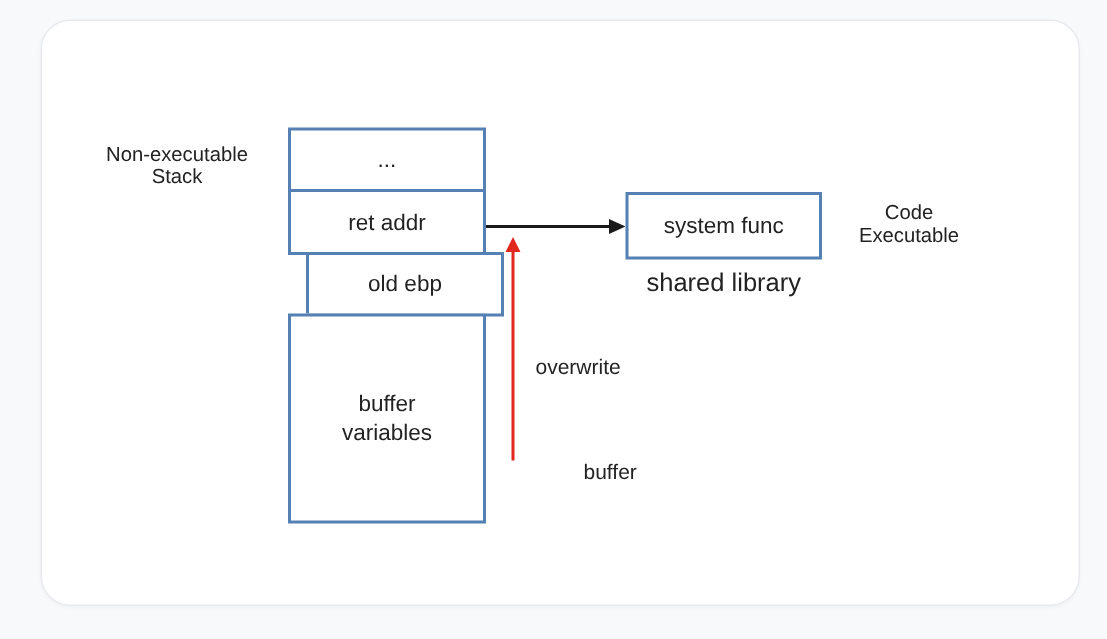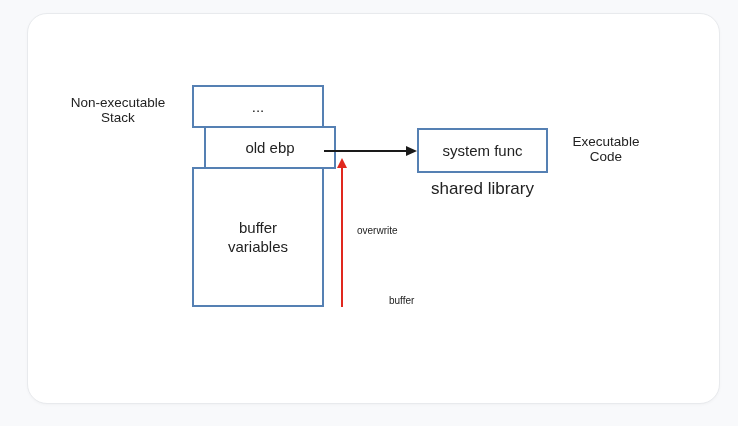--- a/index.html
+++ b/index.html
@@ -120,59 +120,63 @@
     position: absolute;
     left: 336.6px; top: 158px;
     width: 0; height: 0;
     border-bottom: 10px solid var(--arrow-red);
     border-left: 5.6px solid transparent;
     border-right: 5.6px solid transparent;
   }
 
   .small-label {
     position: absolute;
-    font-size: 10px;
+    font-size: 14px;
     color: var(--text);
+    margin-top: 11px;
   }
   .overwrite-label { left: 357px; top: 225px; }
   .buffer-label    { left: 357px; top: 295px; padding-left: 32px; }
 </style>
 </head>
 <body>
 
 <div class="stage">
   <div class="card"></div>
 
   <div class="side-label stack-label">
     <div>Non-executable</div>
     <div>Stack</div>
   </div>
 
   <div class="stack">
     <div class="cell cell-ellipsis">
       <span>...</span>
     </div>
+    <div class="cell cell-ret">
+      <span>ret addr</span>
+    </div>
     <div class="cell cell-ebp">
       <span>old ebp</span>
     </div>
     <div class="cell cell-local">
       <span>buffer variables</span>
     </div>
   </div>
 
   <div class="call-arrow-line"></div>
   <div class="call-arrow-head"></div>
 
   <div class="sys-box">
     <span>system func</span>
   </div>
   <div class="sys-caption">shared library</div>
 
   <div class="side-label exec-label">
+    <div>Code</div>
     <div>Executable</div>
-    <div>Code</div>
   </div>
 
   <div class="red-arrow-line"></div>
   <div class="red-arrow-head"></div>
   <div class="small-label overwrite-label">overwrite</div>
   <div class="small-label buffer-label">buffer</div>
 </div>
 
 </body></html>

